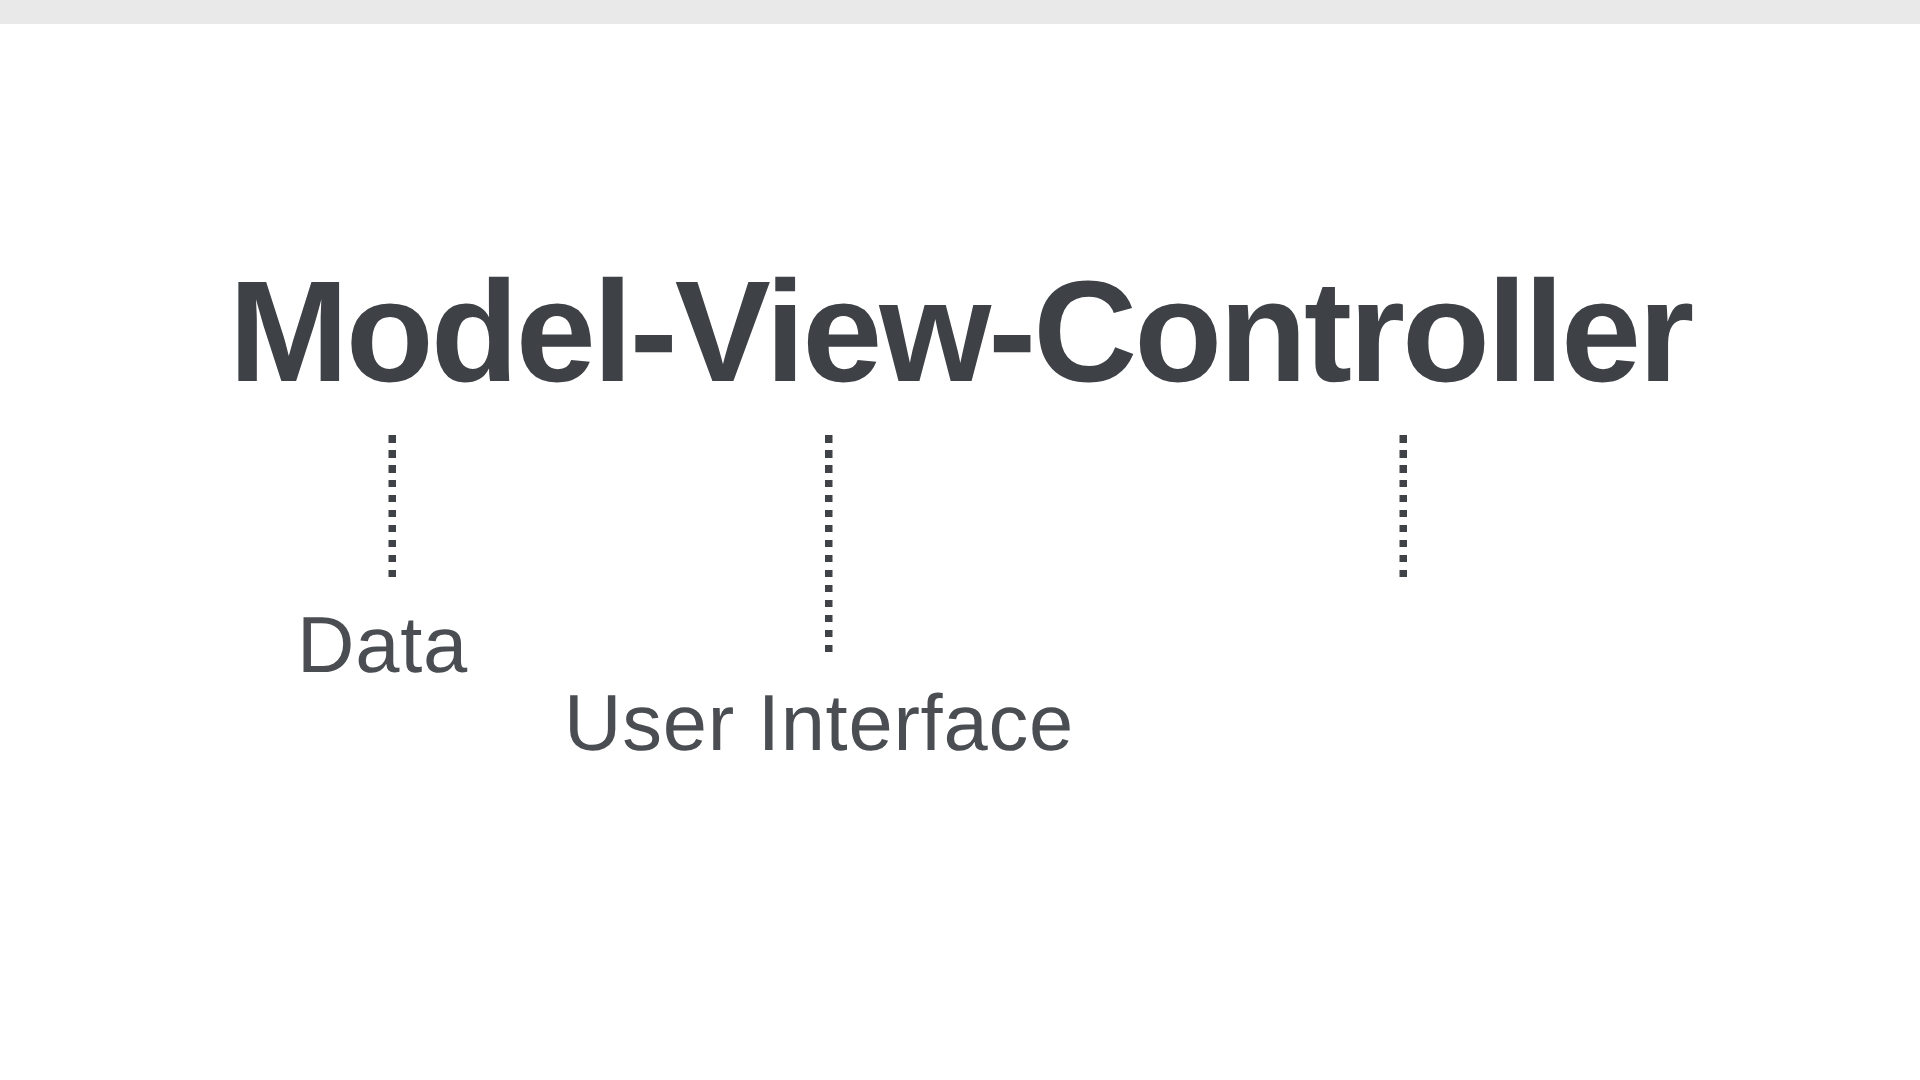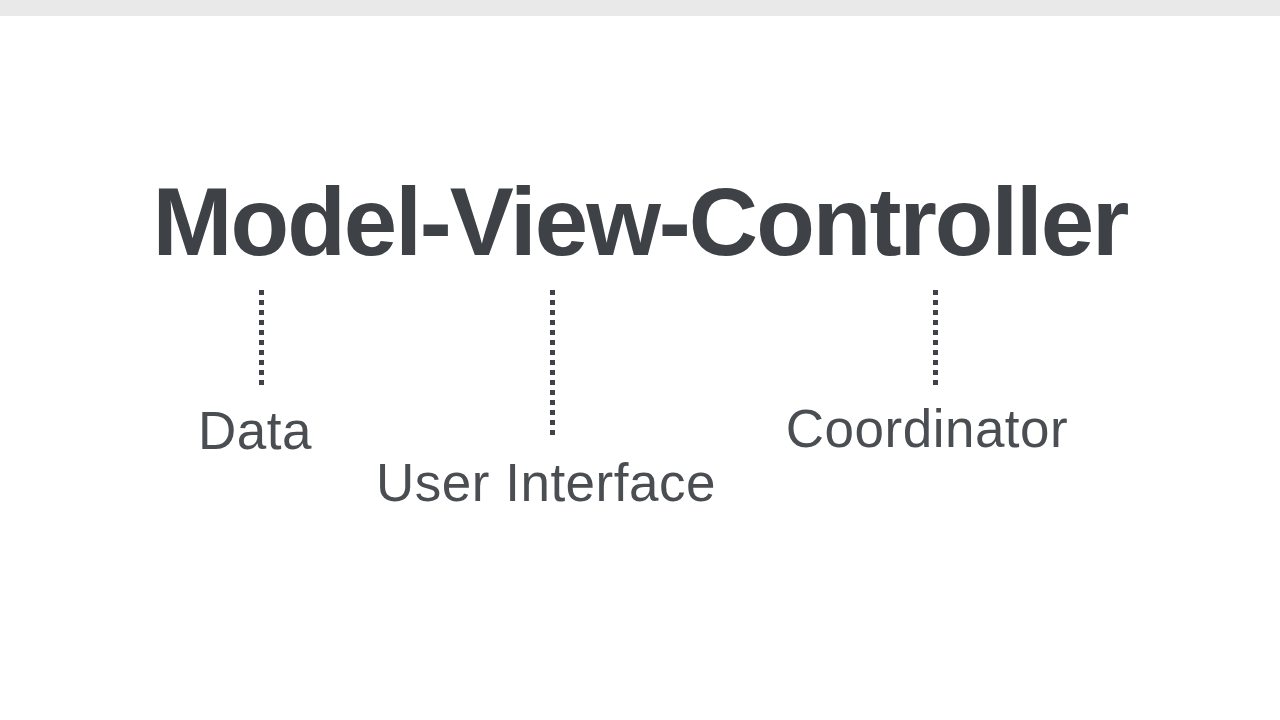--- a/index.html
+++ b/index.html
@@ -67,15 +67,14 @@
 <div class="stage">
 
   <h1 class="title">Model-View-Controller</h1>
 
   <div class="connector c1"></div>
   <div class="connector c2"></div>
   <div class="connector c3"></div>
 
   <div class="label l2">User Interface</div>
   <div class="label l1">Data</div>
-  <div class="label l3">Coordinator</div>
 
 </div>
 
 </body></html>

